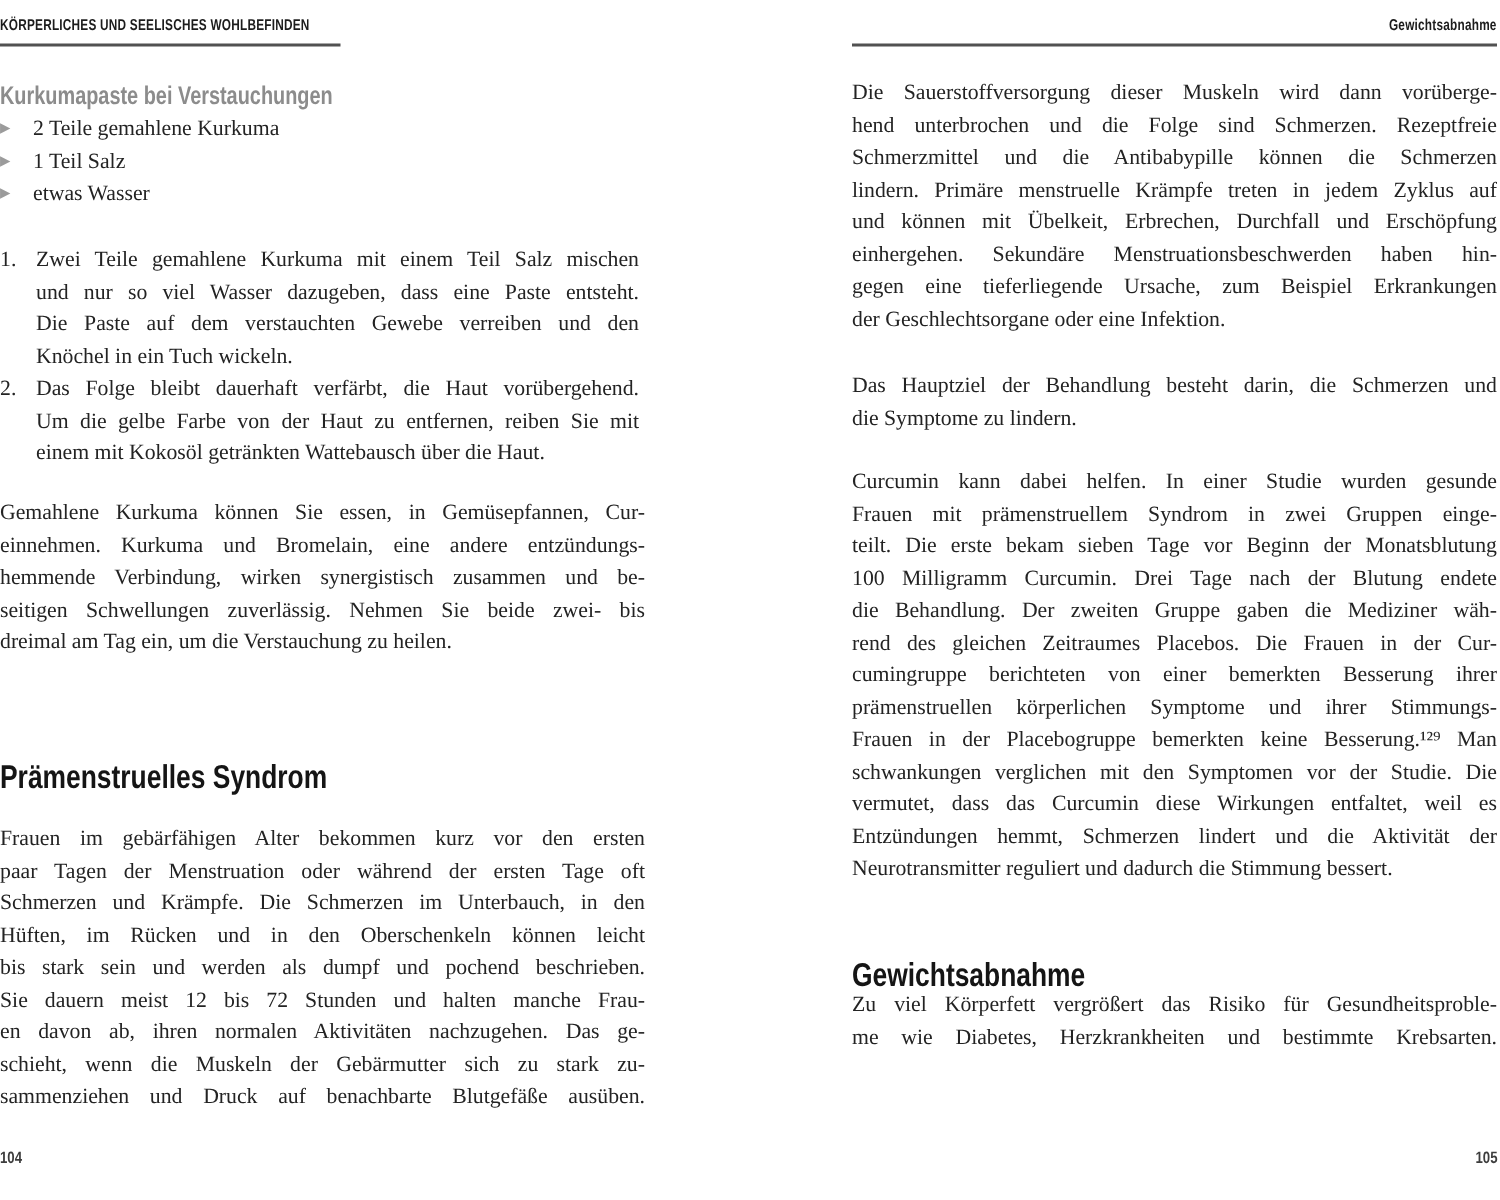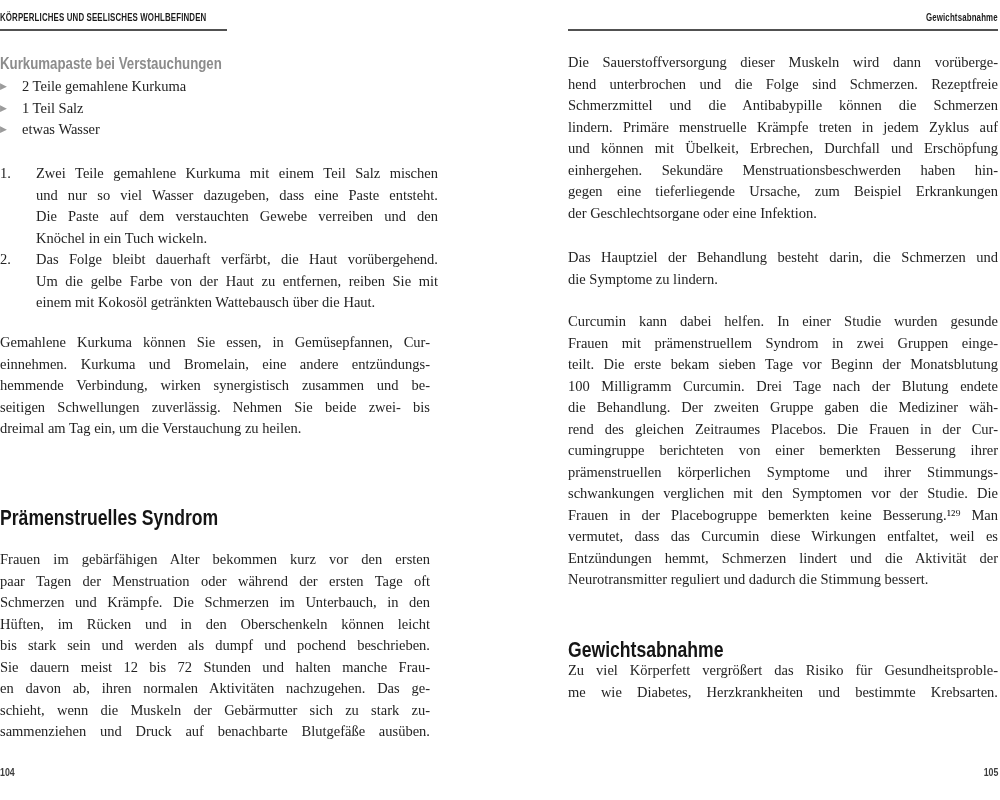--- a/index.html
+++ b/index.html
@@ -93,21 +93,21 @@
   .step-num {
     position: absolute;
     left: 0;
     top: 0;
     width: 24px;
     font-family: "Liberation Serif", serif;
     font-size: 14.5px;
     line-height: 21.5px;
     color: #232323;
   }
-  .step-body { margin-left: 36px; width: 402px; }
+  .step-body { margin-left: 24px; width: 402px; }
 
   
   .section-heading {
     position: absolute;
     left: 0;
     font-family: "Liberation Sans", sans-serif;
     font-weight: bold;
     font-size: 22px;
     color: #151515;
     white-space: nowrap;
@@ -220,22 +220,22 @@
 
     <div class="para serif" style="top:311px;">
         <div class="ln">Curcumin kann dabei helfen. In einer Studie wurden gesunde</div>
         <div class="ln">Frauen mit prämenstruellem Syndrom in zwei Gruppen einge-</div>
         <div class="ln">teilt. Die erste bekam sieben Tage vor Beginn der Monatsblutung</div>
         <div class="ln">100 Milligramm Curcumin. Drei Tage nach der Blutung endete</div>
         <div class="ln">die Behandlung. Der zweiten Gruppe gaben die Mediziner wäh-</div>
         <div class="ln">rend des gleichen Zeitraumes Placebos. Die Frauen in der Cur-</div>
         <div class="ln">cumingruppe berichteten von einer bemerkten Besserung ihrer</div>
         <div class="ln">prämenstruellen körperlichen Symptome und ihrer Stimmungs-</div>
+        <div class="ln">Frauen in der Placebogruppe bemerkten keine Besserung.¹²⁹ Man</div>
         <div class="ln">schwankungen verglichen mit den Symptomen vor der Studie. Die</div>
-        <div class="ln">Frauen in der Placebogruppe bemerkten keine Besserung.¹²⁹ Man</div>
         <div class="ln">vermutet, dass das Curcumin diese Wirkungen entfaltet, weil es</div>
         <div class="ln">Entzündungen hemmt, Schmerzen lindert und die Aktivität der</div>
         <div class="ln last">Neurotransmitter reguliert und dadurch die Stimmung bessert.</div>
       </div>
 
     <div class="section-heading" style="top:637px;">Gewichtsabnahme</div>
 
     <div class="para serif" style="top:660px;">
         <div class="ln">Zu viel Körperfett vergrößert das Risiko für Gesundheitsproble-</div>
         <div class="ln">me wie Diabetes, Herzkrankheiten und bestimmte Krebsarten.</div>

